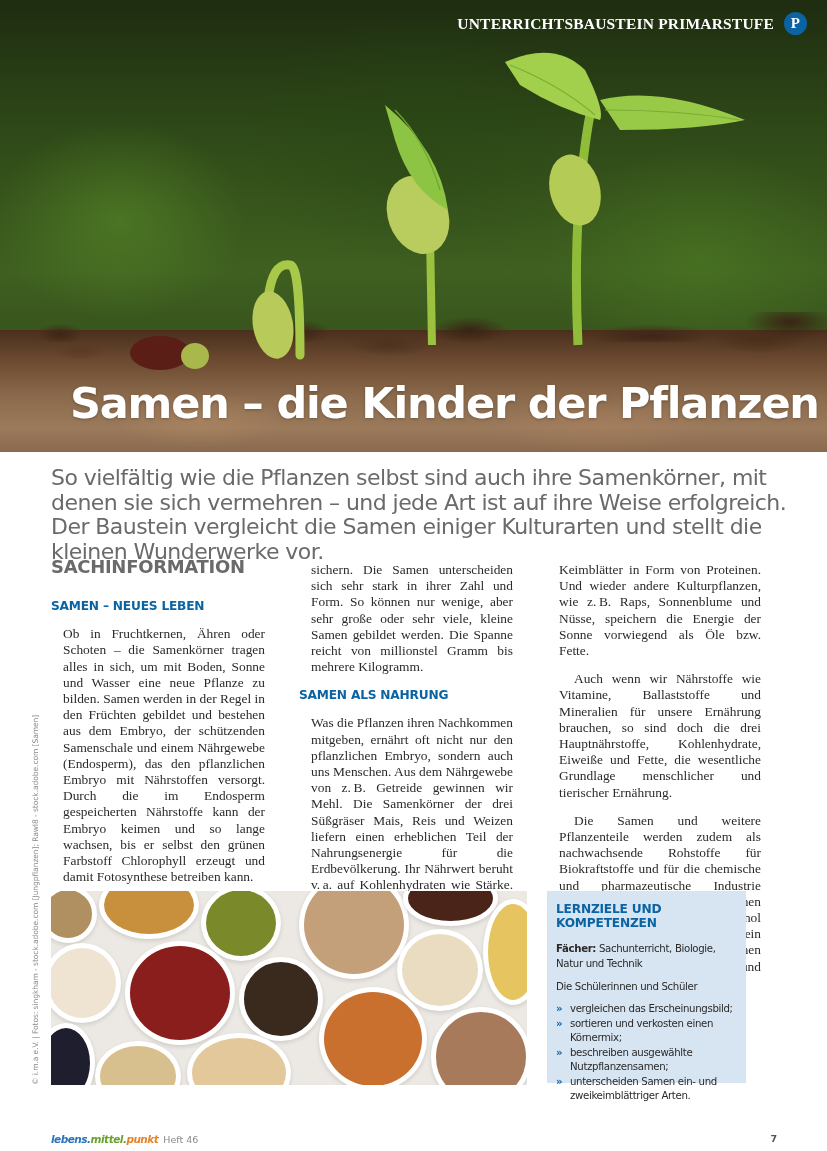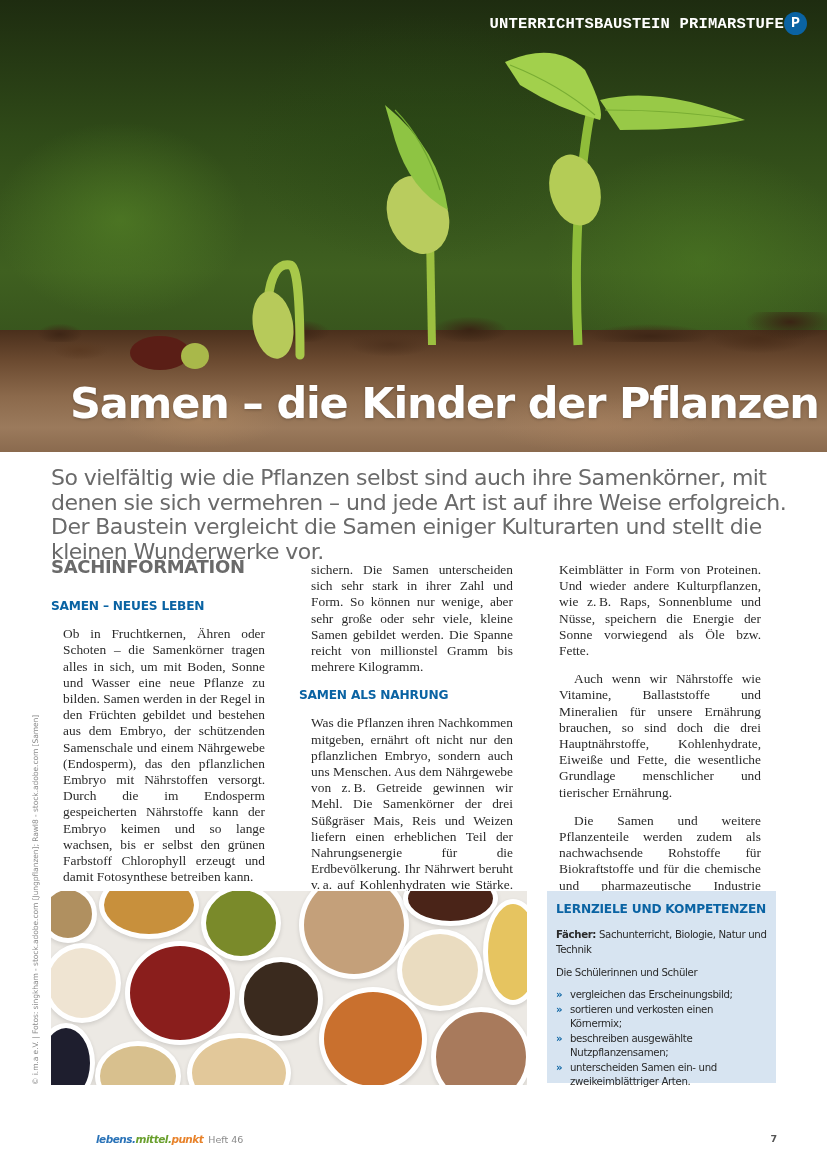--- a/index.html
+++ b/index.html
@@ -30,22 +30,22 @@
     background:
       radial-gradient(ellipse 30px 14px at 60px 22px, #3e2616, transparent 75%),
       radial-gradient(ellipse 40px 16px at 300px 20px, #3e2616, transparent 75%),
       radial-gradient(ellipse 50px 18px at 470px 18px, #3a2414, transparent 75%),
       radial-gradient(ellipse 60px 24px at 790px 10px, #3a2414, transparent 75%),
       radial-gradient(ellipse 80px 16px at 650px 24px, #3e2616, transparent 75%);
   }
   .plants { position: absolute; left: 0; top: 0; width: 827px; height: 452px; }
 
   .section-tag {
-    position: absolute; right: 20px; top: 12px; display: flex; align-items: center; 
-    font-family: Liberation Mono, monospace; font-weight: bold; font-size: 15.5px;
+    position: absolute; right: 20px; top: 12px; display: flex; align-items: center; gap: 10px;
+    font-family: Liberation Serif, serif; font-weight: bold; font-size: 15.5px;
     color: #ffffff; letter-spacing: 0.2px; text-align: right;
   }
   .level-badge {
     width: 23px; height: 23px; border-radius: 50%; background: #0a63a3; color: #fff;
     display: flex; align-items: center; justify-content: center; font-size: 15px; font-weight: bold;
   }
   .page-title {
     position: absolute; left: 50px; top: 378px;
     font-family: "DejaVu Sans", sans-serif; font-weight: bold; font-size: 43px;
     color: #ffffff; letter-spacing: -1.2px; text-shadow: 0 1px 3px rgba(0,0,0,0.25); margin-left: 20px;
@@ -77,40 +77,40 @@
 
   
   .seeds-photo {
     position: absolute; left: 51px; top: 891px; width: 476px; height: 194px; overflow: hidden;
     background: #ece9e4;
   }
   .bowl { position: absolute; border-radius: 50%; border: 5px solid #ffffff; box-shadow: 0 2px 4px rgba(0,0,0,0.12); }
 
   
   .goals {
-    position: absolute; left: 547px; top: 891px; width: 229px; height: 192px;
+    position: absolute; left: 547px; top: 891px; width: 199px; height: 192px;
     background: #d7e4f1; padding: 11px 9px 0 9px;
     font-family: "DejaVu Sans", sans-serif; font-size: 10.2px; color: #2a2a2a; letter-spacing: -0.35px;
   }
   .goals-title { font-weight: bold; font-size: 12.2px; color: #0a63a3; letter-spacing: -0.2px; margin-bottom: 11px; }
   .goals-subjects { line-height: 15px; margin-bottom: 9px; }
   .goals-subjects b { font-weight: bold; }
   .goals-lead { margin-bottom: 8px; line-height: 14px; }
   .goals ul { list-style: none; }
   .goals li { position: relative; padding-left: 14px; line-height: 14px; margin-bottom: 1px; }
   .goals li .bullet { position: absolute; left: 0; top: 0; color: #0a63a3; font-weight: bold; }
 
   
   .credit {
     position: absolute; left: 31px; top: 1085px; transform-origin: 0 0; transform: rotate(-90deg);
     font-family: "DejaVu Sans", sans-serif; font-size: 7.6px; color: #8a8a8a; white-space: nowrap; letter-spacing: -0.1px;
   }
 
   
-  .footer { position: absolute; left: 51px; top: 1133px; display: flex; align-items: center; gap: 5px; font-family: "DejaVu Sans", sans-serif; margin-left: 45px; }
+  .footer { position: absolute; left: 51px; top: 1133px; display: flex; align-items: center; gap: 5px; font-family: "DejaVu Sans", sans-serif; }
   .logo { font-size: 10.5px; font-weight: bold; font-style: italic; letter-spacing: -0.5px; }
   .logo .l1 { color: #2a73b8; }
   .logo .l2 { color: #6aa02e; }
   .logo .l3 { color: #e8822a; }
   .issue { font-size: 9.5px; color: #8a8a8a; }
   .page-number { position: absolute; right: 50px; top: 1133px; font-family: "DejaVu Sans", sans-serif; font-size: 9.5px; color: #555; font-weight: bold; }
 </style>
 </head>
 <body>
 

